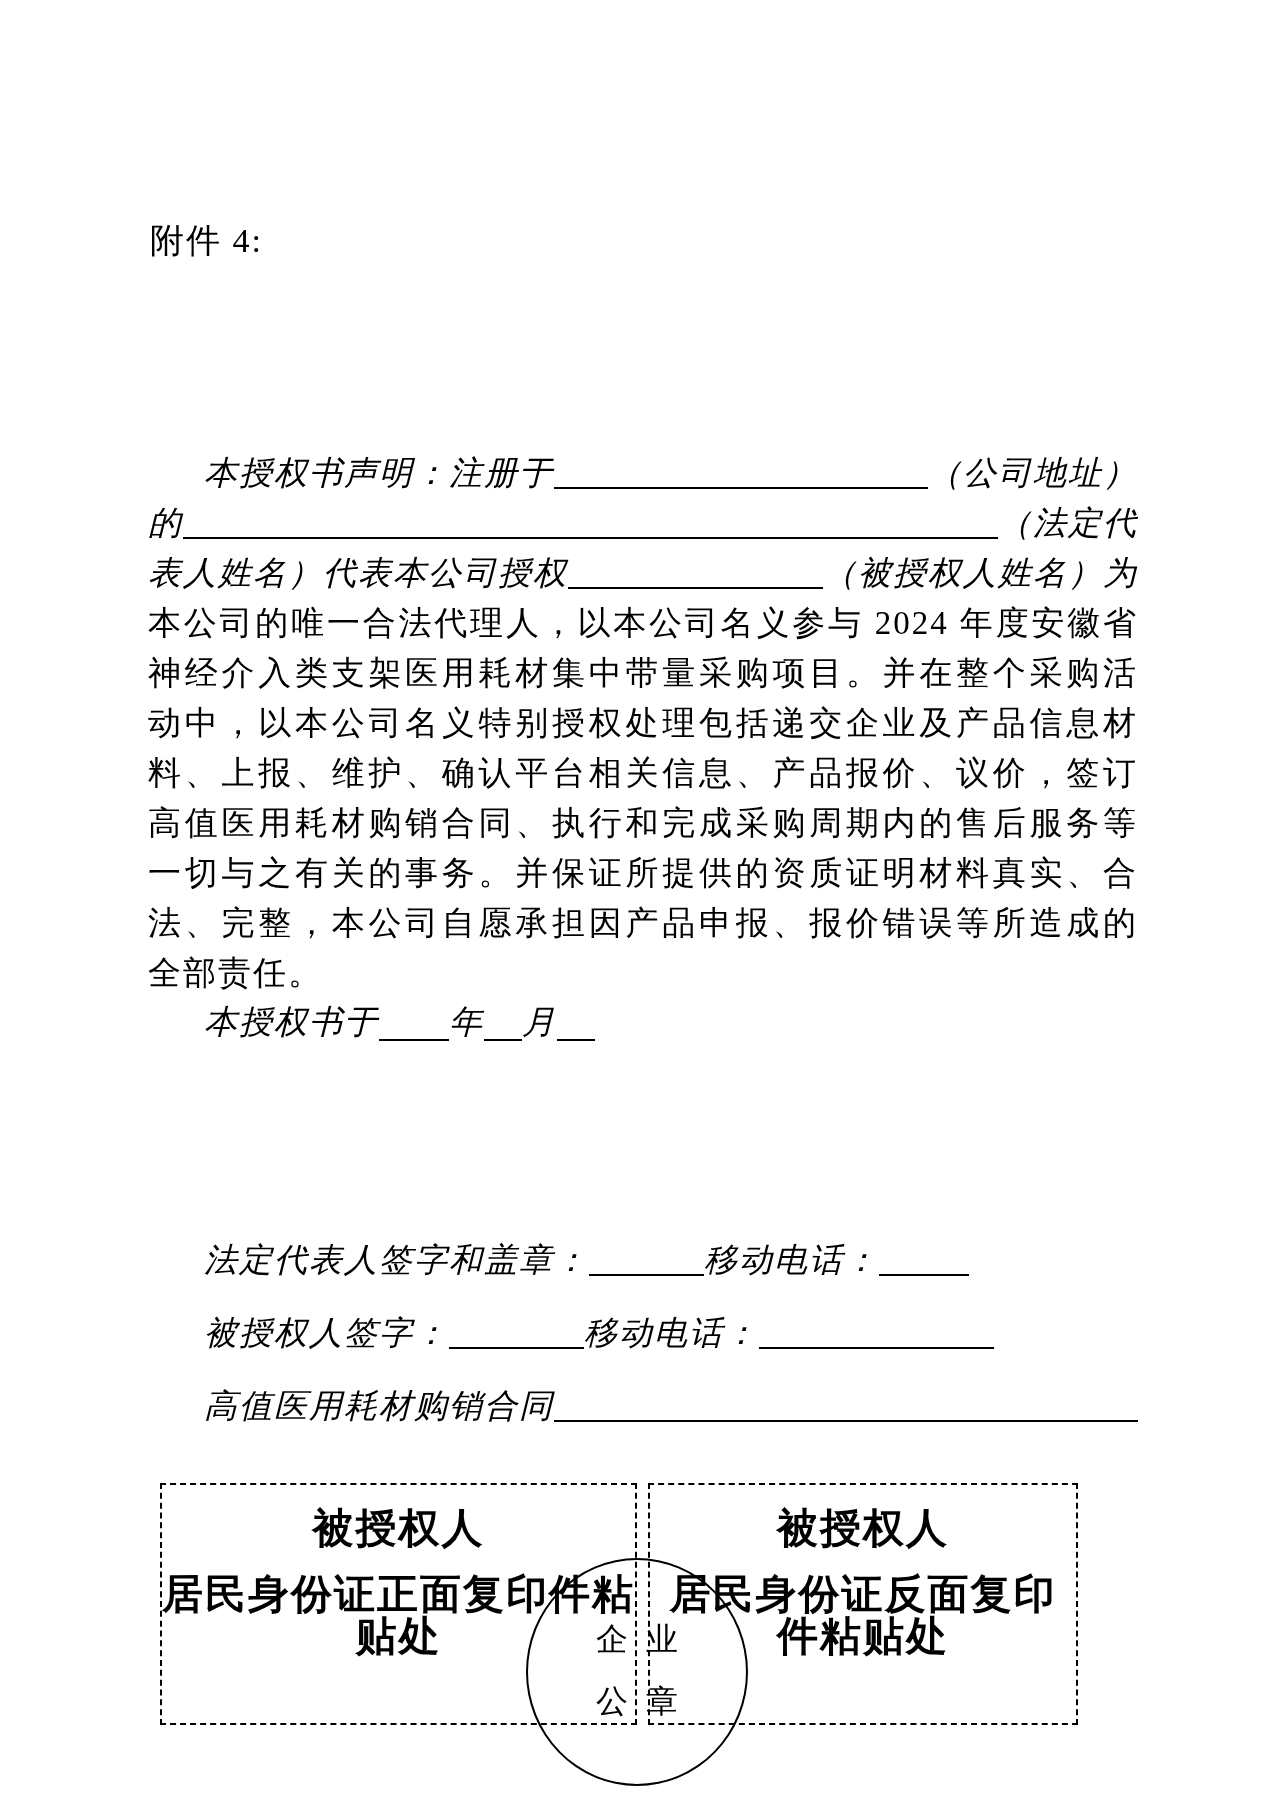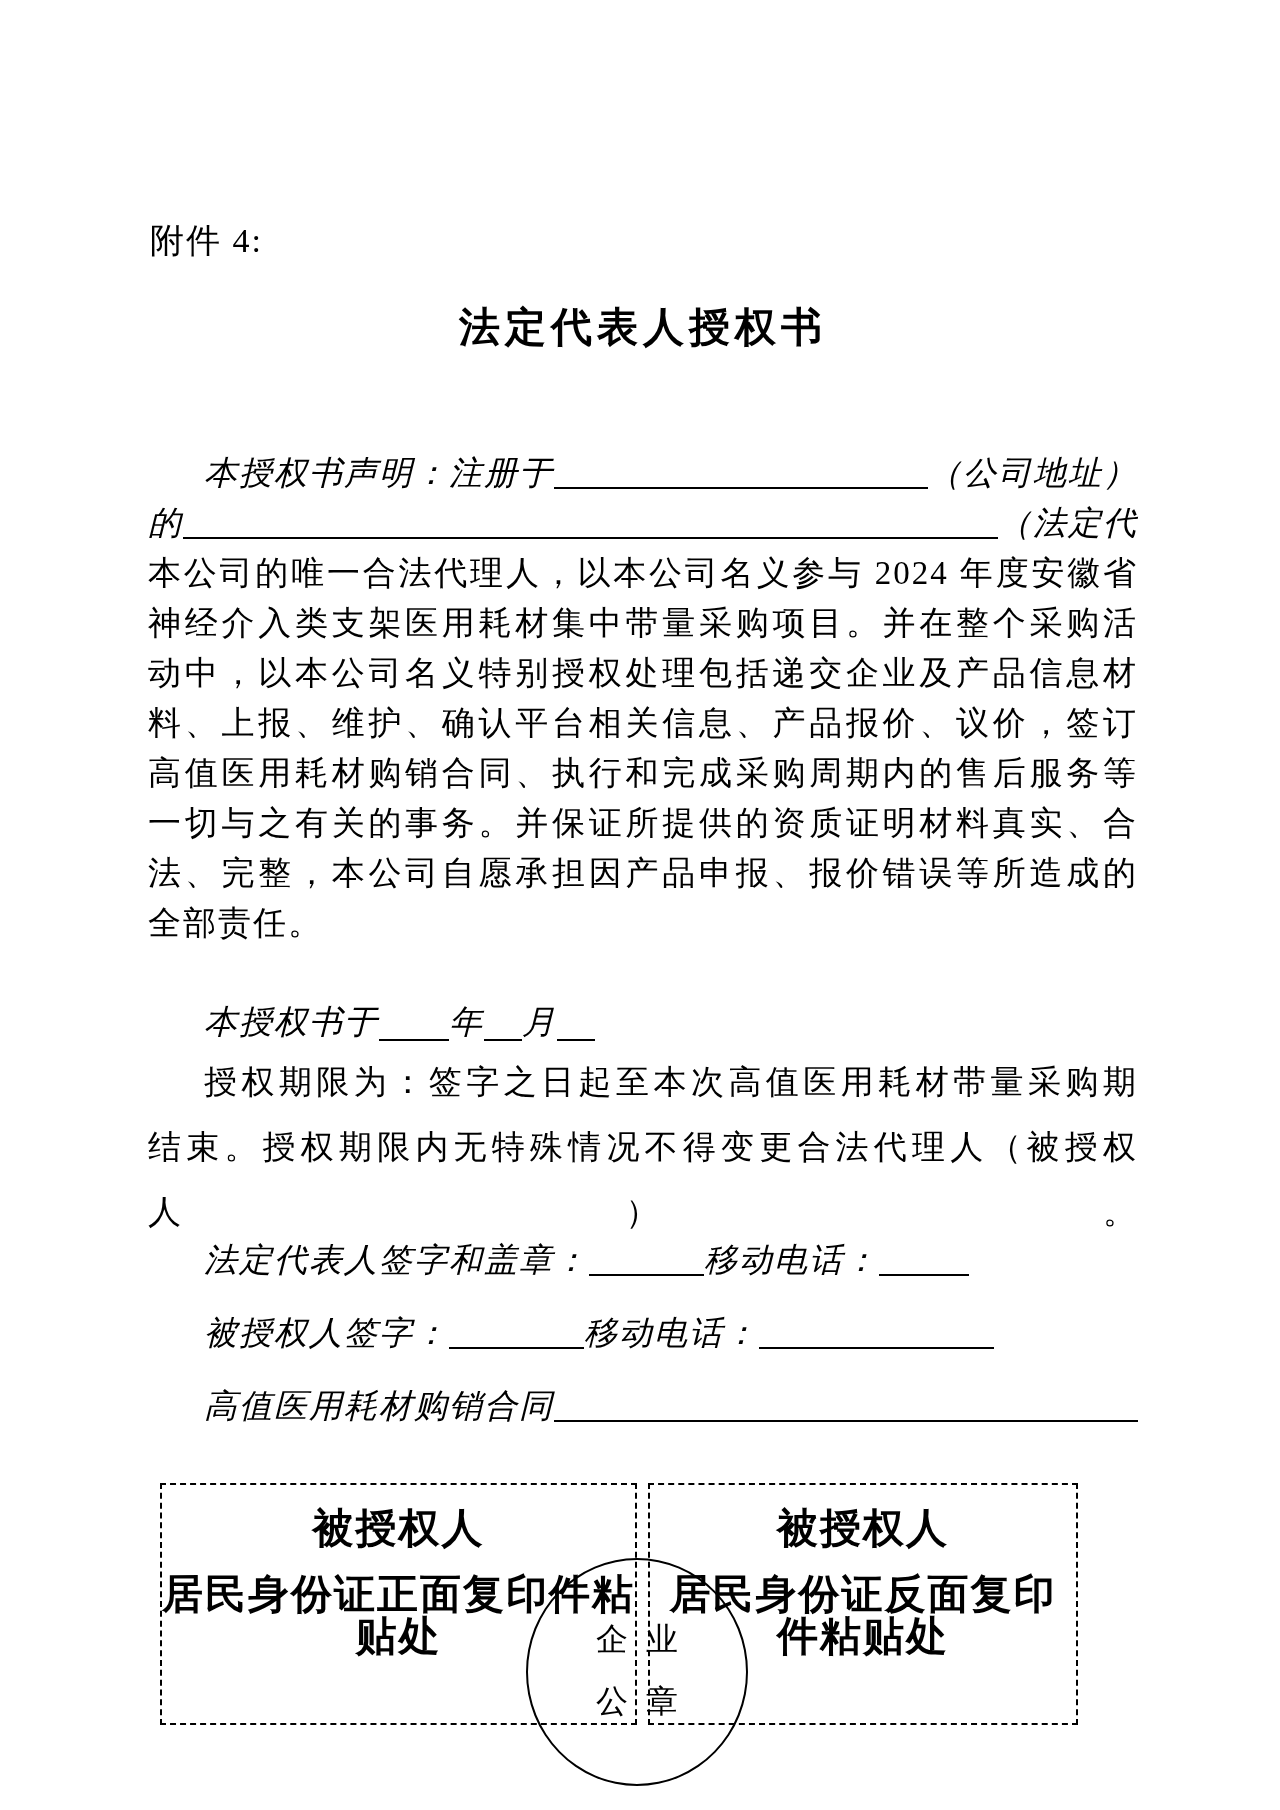--- a/index.html
+++ b/index.html
@@ -83,34 +83,38 @@
   #seal-row-1 { top:60px; }
   #seal-row-2 { top:122px; }
 </style>
 </head>
 <body>
 
 <div class="page">
 
   <div id="attachment">附件 4:</div>
 
-  <div id="title">法定代表人授权书</div>
 
   <div id="p1" class="para">
       <div class="line seg">
         <span class="indent"></span>
         <span class="txt">本授权书声明：注册于</span>
         <span class="blank" style="flex-grow: 1; min-width: 120px;"></span>
         <span class="txt">（公司地址）</span>
       </div>
       <div class="line seg">
         <span class="txt">的</span>
         <span class="blank" style="flex-grow: 1.5; min-width: 150px;"></span>
         <span class="blank" style="flex-grow: 1; min-width: 110px;"></span>
         <span class="txt">（法定代</span>
+      </div>
+      <div class="line seg">
+        <span class="txt">表人姓名）代表本公司授权</span>
+        <span class="blank" style="flex-grow: 1; min-width: 120px;"></span>
+        <span class="txt">（被授权人姓名）为</span>
       </div>
       <div class="line just">本公司的唯一合法代理人，以本公司名义参与 2024 年度安徽省</div>
       <div class="line just">神经介入类支架医用耗材集中带量采购项目。并在整个采购活</div>
       <div class="line just">动中，以本公司名义特别授权处理包括递交企业及产品信息材</div>
       <div class="line just">料、上报、维护、确认平台相关信息、产品报价、议价，签订</div>
       <div class="line just">高值医用耗材购销合同、执行和完成采购周期内的售后服务等</div>
       <div class="line just">一切与之有关的事务。并保证所提供的资质证明材料真实、合</div>
       <div class="line just">法、完整，本公司自愿承担因产品申报、报价错误等所造成的</div>
       <div class="line">全部责任。</div>
     </div>
@@ -120,24 +124,20 @@
         <span class="indent"></span>
         <span class="txt">本授权书于</span>
         <span class="blank" style="width: 70px;"></span>
         <span class="txt">年</span>
         <span class="blank" style="width: 38px;"></span>
         <span class="txt">月</span>
         <span class="blank" style="width: 38px;"></span>
       </div>
     </div>
 
-  <div id="p3" class="para">
-      <div class="line just ind">授权期限为：签字之日起至本次高值医用耗材带量采购期</div>
-      <div class="line just">结束。授权期限内无特殊情况不得变更合法代理人（被授权人）。</div>
-    </div>
 
   <div id="signatures" class="para">
       <div class="line seg">
         <span class="indent"></span>
         <span class="txt">法定代表人签字和盖章：</span>
         <span class="blank" style="width: 115px;"></span>
         <span class="txt">移动电话：</span>
         <span class="blank" style="width: 90px;"></span>
       </div>
       <div class="line seg">

